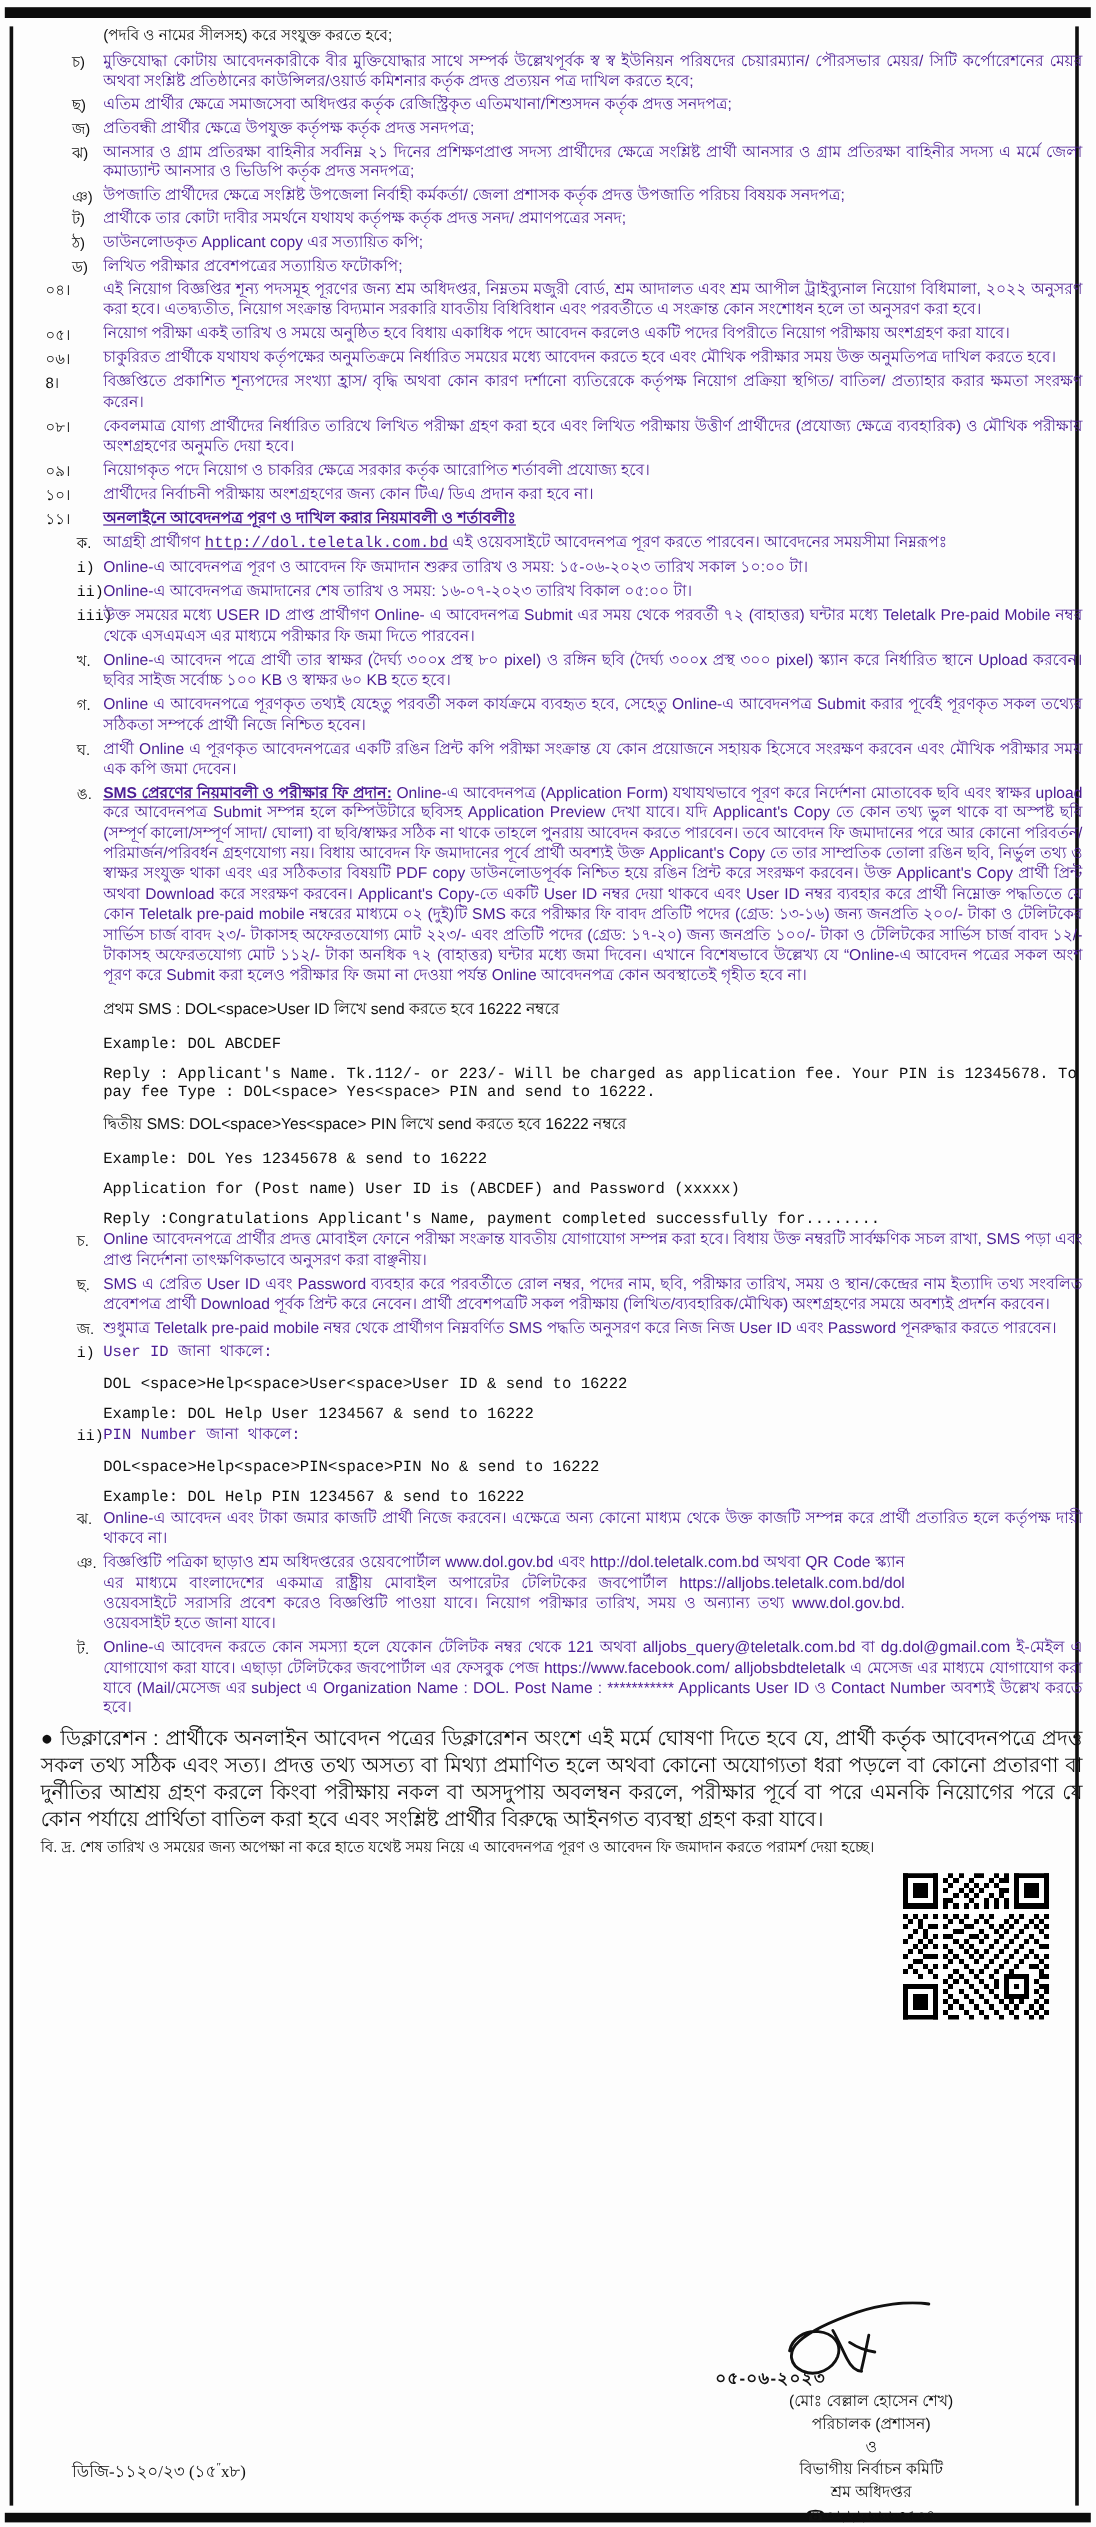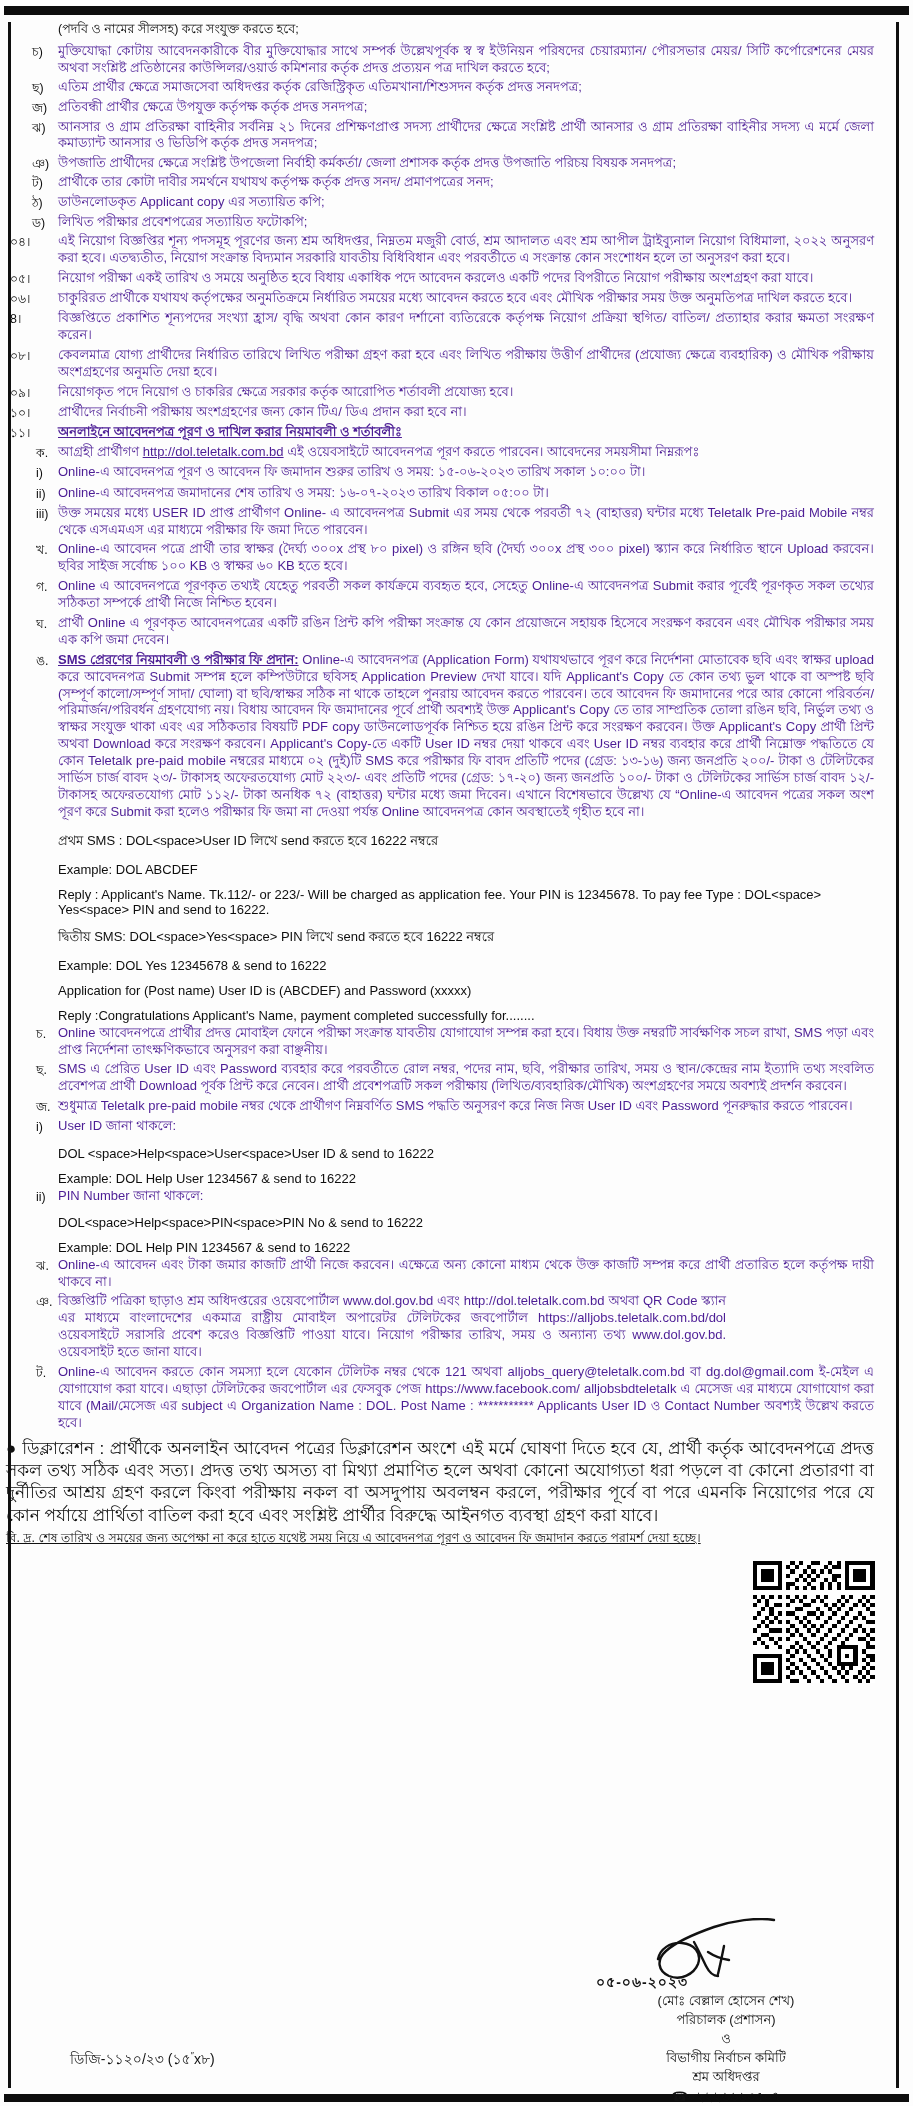--- a/index.html
+++ b/index.html
@@ -45,21 +45,21 @@
   .frame-right {
     position: absolute;
     left: 896px; top: 22px;
     width: 3px; height: 2066px;
     background: #101010;
   }
 
   
   .content {
     position: absolute;
-    left: 2px; top: 20px;
+    left: 30px; top: 20px;
     width: 872px;
     height: 2066px;
   }
 
   
   .row {
     display: flex;
     align-items: flex-start;
     line-height: 1.30;
   }
@@ -100,34 +100,33 @@
 
   
   .plain-line {
     font-size: 13px;
     margin: 10px 0 2px 56px;
     color: #0e0e0e;
   }
 
   .underline { text-decoration: underline; }
   .bold { font-weight: bold; }
-  .en { font-family: Liberation Sans, sans-serif; }
+  .en { font-family: Liberation Mono, monospace; }
 
   
   .decl {
     font-size: 17px;
     text-align: justify;
     margin: 6px 0 0 4px;
     line-height: 1.32;
   }
   .note {
     font-size: 12.4px;
     margin: 3px 0 0 4px;
     line-height: 1.3;
-    text-decoration: underline;
   }
 
   
   .qr-wrap {
     position: absolute;
     left: 748px; top: 1561px;
     width: 131px; height: 122px;
   }
   .qr-wrap svg { display: block; width: 131px; height: 122px; }
 
@@ -148,23 +147,23 @@
     letter-spacing: 1px;
     margin-top: -20px;
     text-align: left;
     font-family: "Liberation Sans", "DejaVu Sans", sans-serif;
   }
   .sig-line { display: block; }
   .sig-phone { display: block; margin-top: 1px; }
 
   .dg-code {
     position: absolute;
-    left: 70px; top: 2048px;
+    left: 60px; top: 2048px;
     font-size: 14px;
-    font-family: Liberation Sans, sans-serif;
+    font-family: Liberation Serif, serif;
   }
   .sup { font-size: 9px; vertical-align: super; }
 </style>
 </head>
 <body>
 
 <div class="page">
 
   <div class="top-rule"></div>
   <div class="frame-left"></div>

